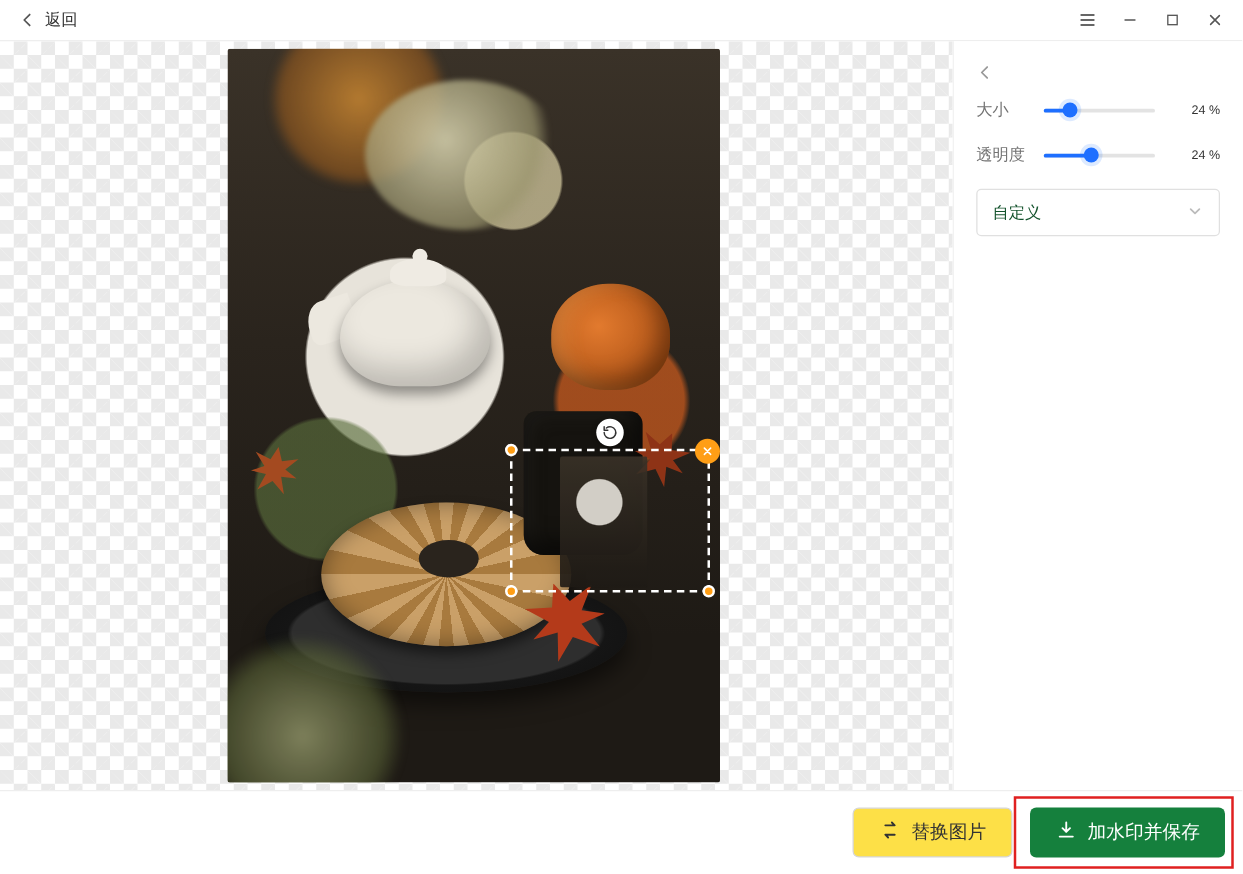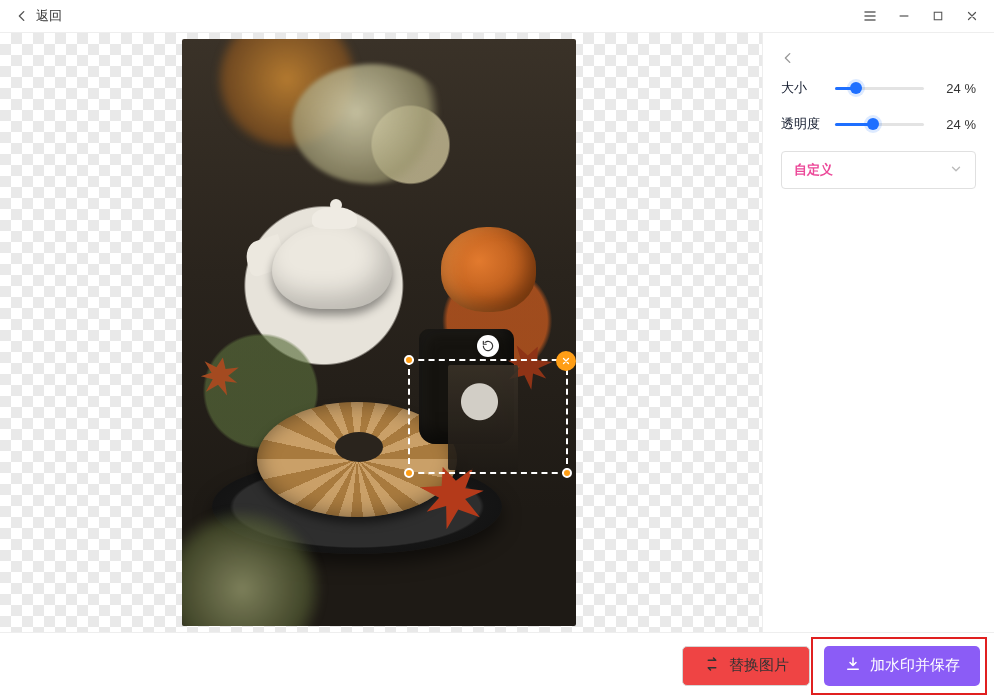--- a/index.html
+++ b/index.html
@@ -74,33 +74,33 @@
 .wm-rotate svg{width:14px;height:14px;stroke:#333;fill:none;stroke-width:2;}
 .wm-handle{position:absolute; width:10px; height:10px; background:#ff9e16; border:2px solid #fff; border-radius:50%;}
 .wm-handle.tl{left:-6px; top:-6px;} .wm-handle.bl{left:-6px; bottom:-6px;} .wm-handle.br{right:-6px; bottom:-6px;}
 .wm-close{position:absolute; right:-10px; top:-10px; width:20px; height:20px; border-radius:50%; background:#ff9e16; color:#fff; display:flex;align-items:center;justify-content:center; font-size:11px;}
 
 
 .panel { width: 232px; border-left: 1px solid #eee; padding: 18px 18px 0; font-size: 14px; color:#333; background:#fff;}
 .panel-back { color:#888; margin-bottom: 10px; width:18px; height:18px;}
 .section-title { font-weight:600; margin: 8px 0 12px; font-size:14px;}
 .ctrl-row { display:flex; align-items:center; gap:10px; margin-bottom:18px; font-size:13px;}
-.ctrl-label { width:44px; color:#0f172a; white-space:nowrap;}
+.ctrl-label { width:44px; color:#737373; white-space:nowrap;}
 .slider-wrap { flex:1; position:relative; height:16px; display:flex; align-items:center;}
 .track { position:absolute; left:0; right:0; height:3px; background:#e3e3e3; border-radius:2px;}
 .fill  { position:absolute; left:0; height:3px; background:#1e6fff; border-radius:2px;}
 .thumb { position:absolute; width:12px; height:12px; background:#1e6fff; border-radius:50%; top:2px; box-shadow:0 0 0 3px rgba(30,111,255,.15);}
-.ctrl-val { width:42px; text-align:right; color:#333; font-size:13px;}
-.select-box { border:1px solid #e0e0e0; border-radius:4px; height:38px; display:flex; align-items:center; justify-content:space-between; padding:0 12px; color:#ec4899; font-size:13px; margin-top:6px;font-weight:bold;}
+.ctrl-val { width:42px; text-align:right; color:#333; font-size:10px;}
+.select-box { border:1px solid #e0e0e0; border-radius:4px; height:38px; display:flex; align-items:center; justify-content:space-between; padding:0 12px; color:#14532d; font-size:13px; margin-top:6px;}
 
 
 .bottombar { height: 66px; border-top:1px solid #eee; display:flex; align-items:center; justify-content:flex-end; gap:14px; padding-right:14px;}
 .btn { height:40px; border-radius:5px; display:flex; align-items:center; gap:8px; padding:0 20px; font-size:15px; cursor:pointer;}
-.btn-secondary { border:1px solid #d6d6d6; background:#ef4444; color:#333;}
-.btn-primary { background:#8b5cf6; color:#fff;align-items:center;}
+.btn-secondary { border:1px solid #d6d6d6; background:#fde047; color:#333;}
+.btn-primary { background:#15803d; color:#fff;align-items:center;}
 .btn svg{width:18px;height:18px;}
 
 .highlight-box { position:absolute; right:7px; bottom:4px; width:176px; height:58px; border:2px solid #e02020; pointer-events:none;}
 </style>
 </head>
 <body>
 
 <div class="titlebar">
   <div class="titlebar-left">
     <span class="back-arrow">

